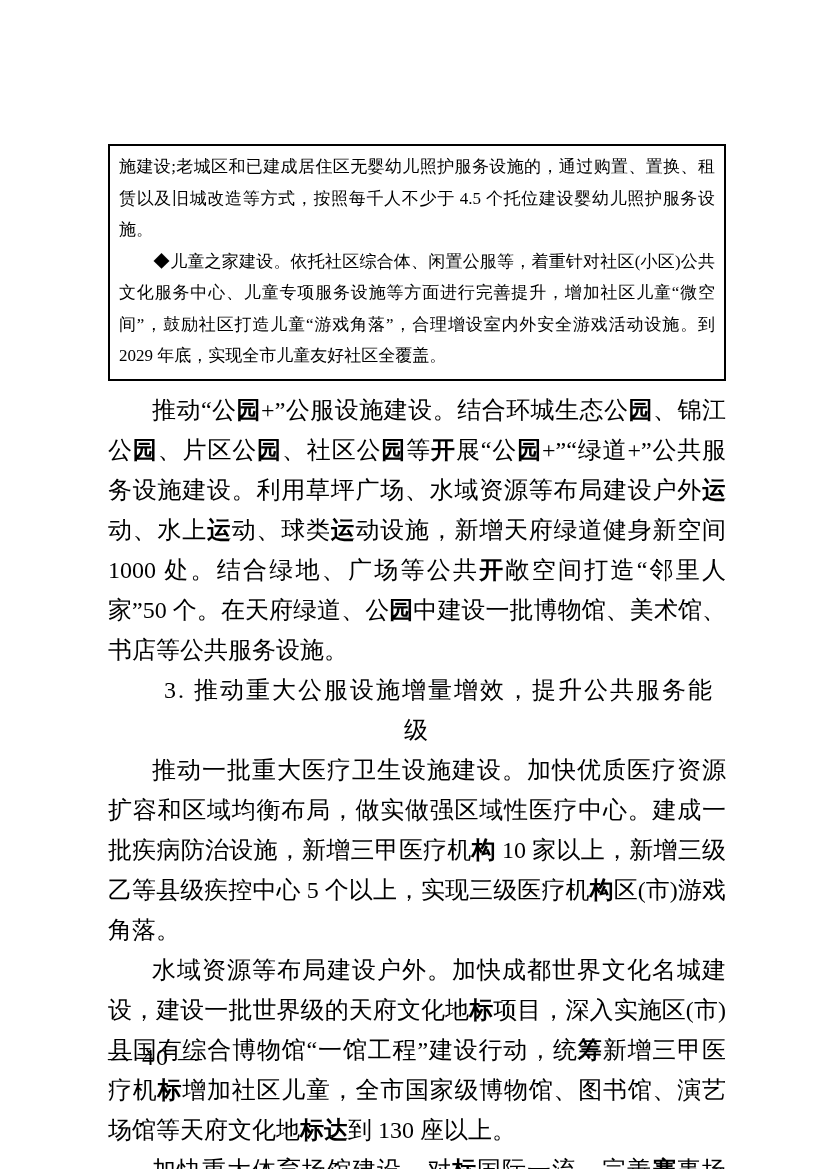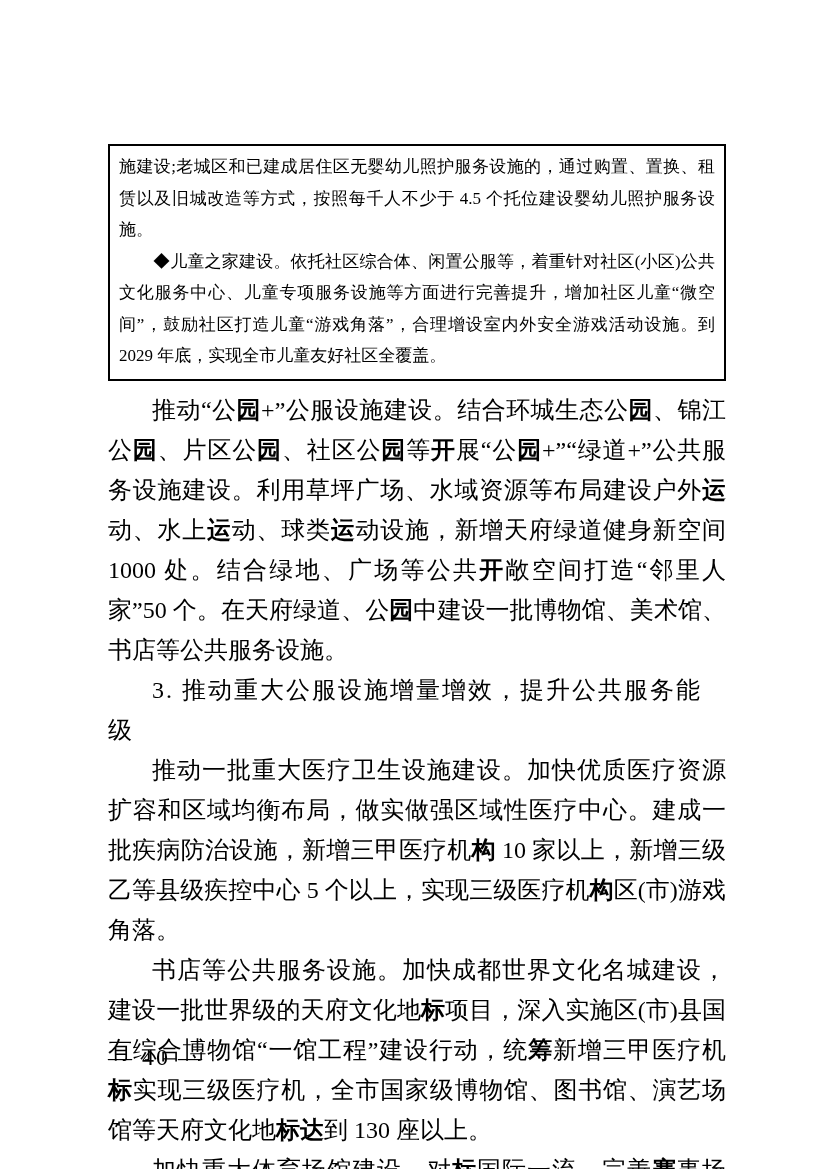--- a/index.html
+++ b/index.html
@@ -37,21 +37,21 @@
     font-size: 24px;
     line-height: 40px;
     text-align: justify;
   }
   .doc-body p {
     margin: 0;
     text-indent: 44px;
   }
   .doc-body p.heading {
     letter-spacing: 2px;
-    text-align: left;
+    text-align: center;
   }
   .b { font-weight: bold; }
   .page-number {
     position: absolute;
     left: 108px;
     top: 1044px;
     font-size: 24px;
     letter-spacing: 2px;
   }
 </style>
@@ -61,18 +61,18 @@
 <div class="page">
   <div class="content">
     <div class="callout-box">
         <p class="no-indent"><span>施建设;老城区和已建成居住区无婴幼儿照护服务设施的，通过购置、置换、租赁以及旧城改造等方式，按照每千人不少于 4.5 个托位建设婴幼儿照护服务设施。</span></p>
         <p><span>◆儿童之家建设。依托社区综合体、闲置公服等，着重针对社区(小区)公共文化服务中心、儿童专项服务设施等方面进行完善提升，增加社区儿童“微空间”，鼓励社区打造儿童“游戏角落”，合理增设室内外安全游戏活动设施。到 2029 年底，实现全市儿童友好社区全覆盖。</span></p>
       </div>
     <div class="doc-body">
         <p><span>推动“公</span><span class="b">园</span><span>+”公服设施建设。结合环城生态公</span><span class="b">园</span><span>、锦江公</span><span class="b">园</span><span>、片区公</span><span class="b">园</span><span>、社区公</span><span class="b">园</span><span>等</span><span class="b">开</span><span>展“公</span><span class="b">园</span><span>+”“绿道+”公共服务设施建设。利用草坪广场、水域资源等布局建设户外</span><span class="b">运</span><span>动、水上</span><span class="b">运</span><span>动、球类</span><span class="b">运</span><span>动设施，新增天府绿道健身新空间 1000 处。结合绿地、广场等公共</span><span class="b">开</span><span>敞空间打造“邻里人家”50 个。在天府绿道、公</span><span class="b">园</span><span>中建设一批博物馆、美术馆、书店等公共服务设施。</span></p>
         <p class="heading"><span>3. 推动重大公服设施增量增效，提升公共服务能级</span></p>
         <p><span>推动一批重大医疗卫生设施建设。加快优质医疗资源扩容和区域均衡布局，做实做强区域性医疗中心。建成一批疾病防治设施，新增三甲医疗机</span><span class="b">构</span><span> 10 家以上，新增三级乙等县级疾控中心 5 个以上，实现三级医疗机</span><span class="b">构</span><span>区(市)游戏角落。</span></p>
-        <p><span>书店等公共服务设施。加快成都世界文化名城建设，建设一批世界级的天府文化地</span><span class="b">标</span><span>项目，深入实施区(市)县国有综合博物馆“一馆工程”建设行动，统</span><span class="b">筹</span><span>新增三甲医疗机</span><span class="b">标</span><span>实现三级医疗机，全市国家级博物馆、图书馆、演艺场馆等天府文化地</span><span class="b">标达</span><span>到 130 座以上。</span></p>
+        <p><span>水域资源等布局建设户外。加快成都世界文化名城建设，建设一批世界级的天府文化地</span><span class="b">标</span><span>项目，深入实施区(市)县国有综合博物馆“一馆工程”建设行动，统</span><span class="b">筹</span><span>新增三甲医疗机</span><span class="b">标</span><span>增加社区儿童，全市国家级博物馆、图书馆、演艺场馆等天府文化地</span><span class="b">标达</span><span>到 130 座以上。</span></p>
         <p><span>加快重大体育场馆建设。对</span><span class="b">标</span><span>国际一流，完善</span><span class="b">赛</span><span>事场馆设施，</span></p>
       </div>
   </div>
   <div class="page-number">— 40 —</div>
 </div>
 
 </body></html>

